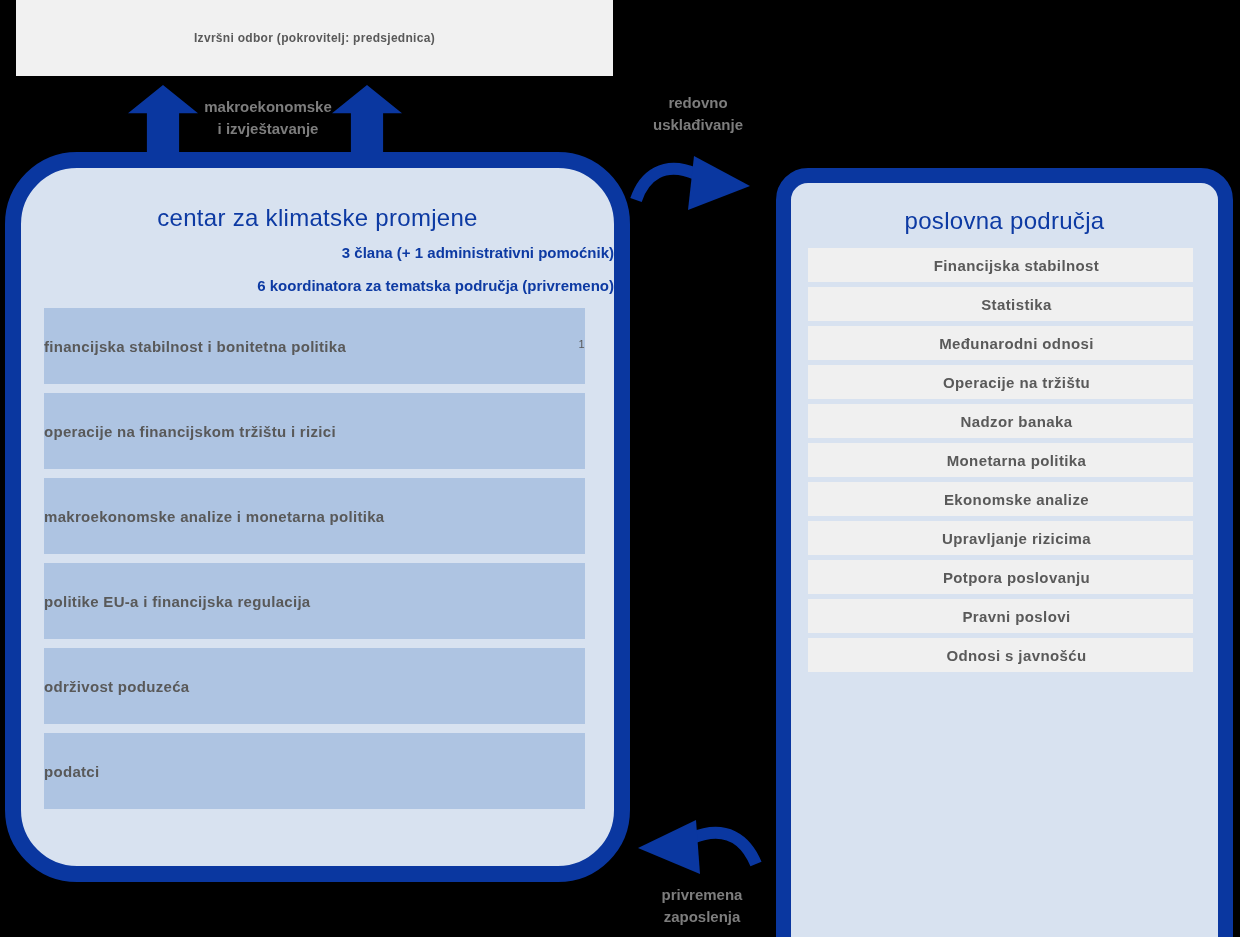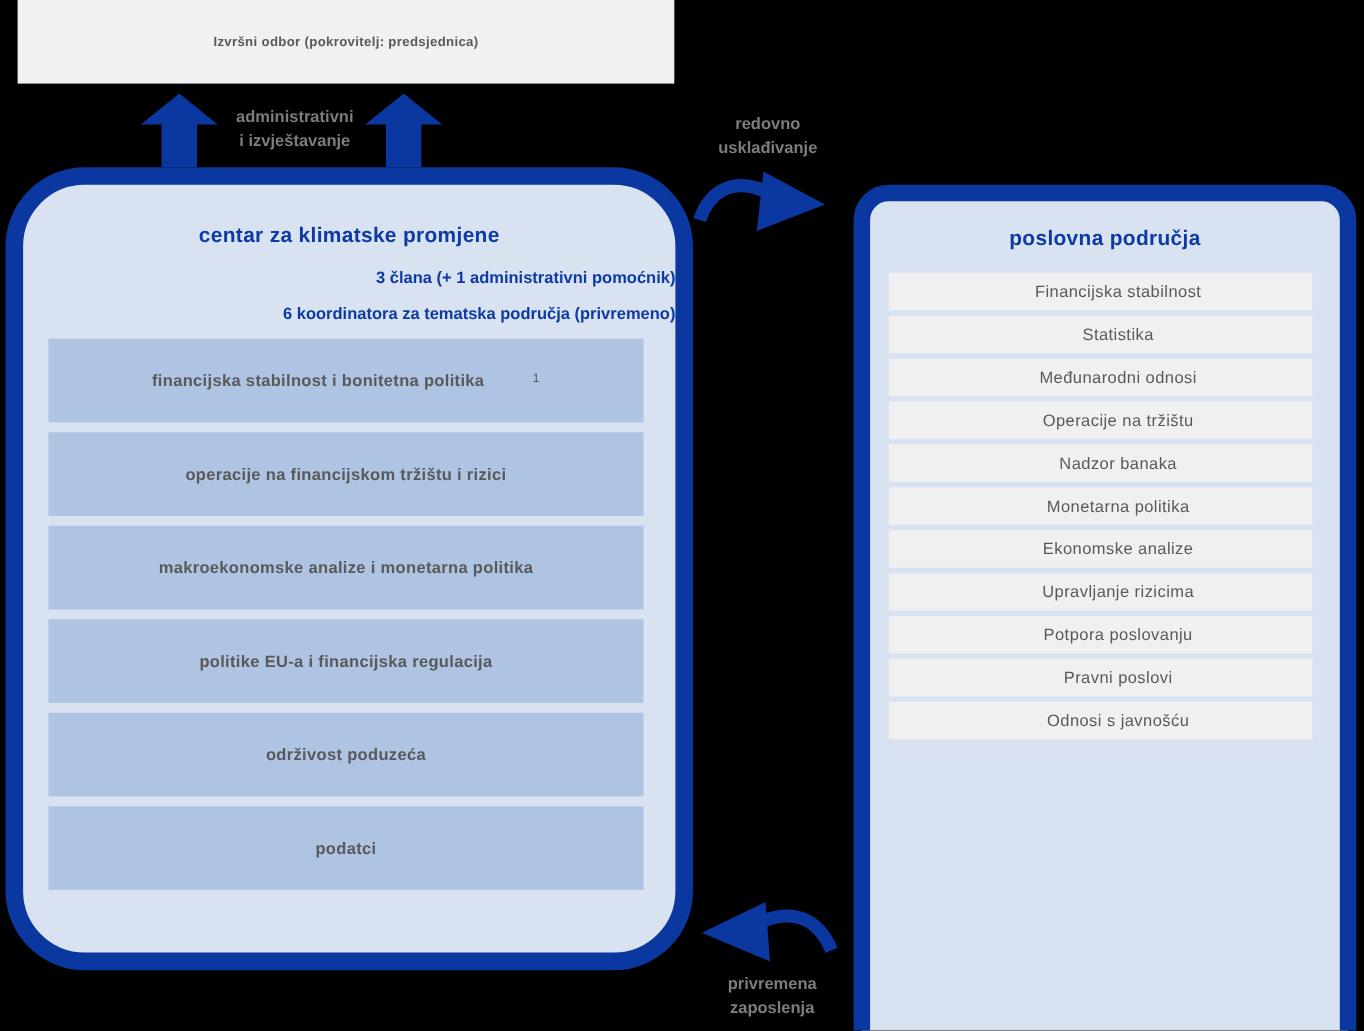--- a/index.html
+++ b/index.html
@@ -36,84 +36,84 @@
   }
   .up-arrow.a1{left:128px;}
   .up-arrow.a2{left:332px;}
   
   .caption{
     position:absolute;text-align:center;
     font-size:15px;font-weight:700;line-height:22px;
     color:var(--caption-grey,#7d7d7d);
   }
   .cap-up{left:188px;top:96px;width:160px;}
-  .cap-right{left:618px;top:102px;width:160px;}
+  .cap-right{left:618px;top:92px;width:160px;}
   .cap-bottom{left:622px;top:884px;width:160px;}
   .caption span{display:block;}
   
   .swoosh{position:absolute;color:var(--brand-blue,#0a37a0);}
   .swoosh.to-right{left:630px;top:152px;}
   .swoosh.to-left{left:634px;top:818px;}
   
   .panel{
     position:absolute;box-sizing:border-box;
     background:var(--panel-fill,#d8e2f0);
     border:16px solid var(--brand-blue,#0a37a0);
   }
   .panel.left{left:5px;top:152px;width:625px;height:730px;border-radius:72px;}
   .panel.right{left:776px;top:168px;width:457px;height:858px;border-width:15px;border-radius:32px;}
   .panel-title{
     position:absolute;left:0;width:100%;text-align:center;
-    font-size:19px;font-weight:700;color:var(--title-blue,#0d3aa3);letter-spacing:.3px;
+    font-size:24px;font-weight:400;color:var(--title-blue,#0d3aa3);letter-spacing:.3px;
   }
   .panel.left .panel-title{top:36px;}
   .panel.right .panel-title{top:24px;}
   .panel-sub{
     position:absolute;left:0;width:100%;text-align:right;
     font-size:15px;font-weight:700;color:var(--title-blue,#0d3aa3);
   }
   .panel-sub.s1{top:76px;}
   .panel-sub.s2{top:109px;}
   
   .topic-boxes{
     position:absolute;left:23px;top:140px;width:541px;
     display:flex;flex-direction:column;gap:9px;
   }
   .topic-box{
     height:76px;background:var(--topic-box-blue,#aec4e2);
-    display:flex;align-items:center;justify-content:center;
+    display:flex;align-items:center;justify-content:space-between;
     font-size:15px;font-weight:700;color:var(--text-grey,#595959);letter-spacing:.3px;gap:43px;
   }
   .topic-box sup{font-size:11px;font-weight:400;margin-left:1px;position:relative;top:-2px;}
   
   .area-rows{
     position:absolute;left:17px;top:65px;width:385px;
     display:flex;flex-direction:column;gap:5px;
   }
   .area-row{
     height:34px;background:var(--row-fill,#f0f0f0);
     display:flex;align-items:center;justify-content:center;
-    font-size:15px;font-weight:400;color:var(--text-grey,#595959);letter-spacing:.4px;padding-left:32px;
+    font-size:15px;font-weight:700;color:var(--text-grey,#595959);letter-spacing:.4px;padding-left:32px;
   }
   .area-row.tall{height:69px;}
 </style>
 </head>
 <body>
 
 <div class="stage">
 
   <div class="top-box">
     <span>Izvršni odbor (pokrovitelj: predsjednica)</span>
   </div>
 
   <div class="up-arrow a1"></div>
   <div class="up-arrow a2"></div>
 
   <div class="caption cap-up">
-    <span>administrativni</span>
+    <span>makroekonomske</span>
     <span>i izvještavanje</span>
   </div>
 
   <div class="caption cap-right">
     <span>redovno</span>
     <span>usklađivanje</span>
   </div>
 
   <svg class="swoosh to-right" width="124" height="62" viewBox="0 0 124 62">
     <path d="M6 48 C 14 24, 34 8, 66 22" fill="none" stroke="currentColor" stroke-width="12"></path>

